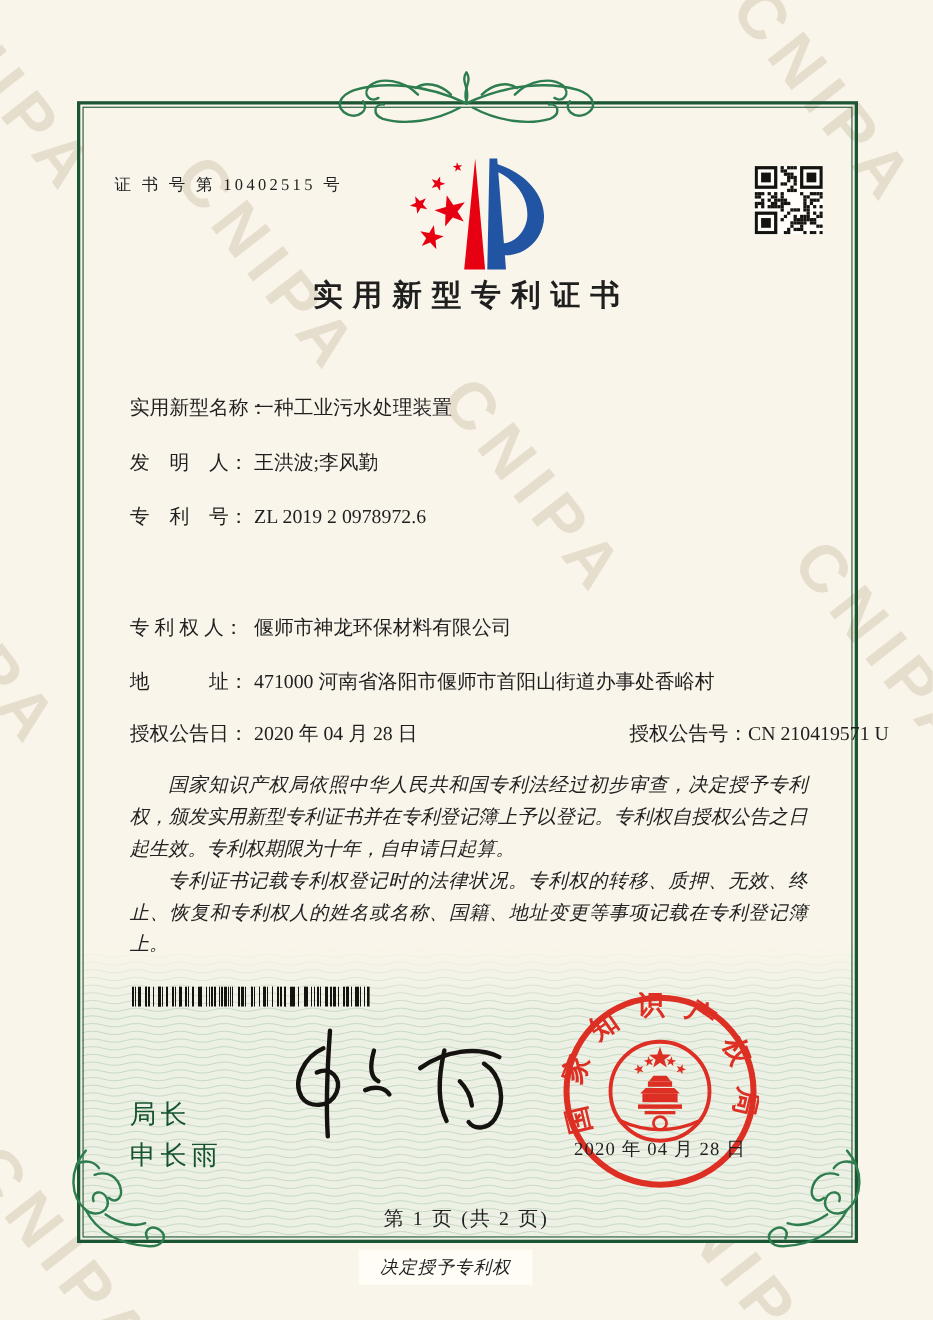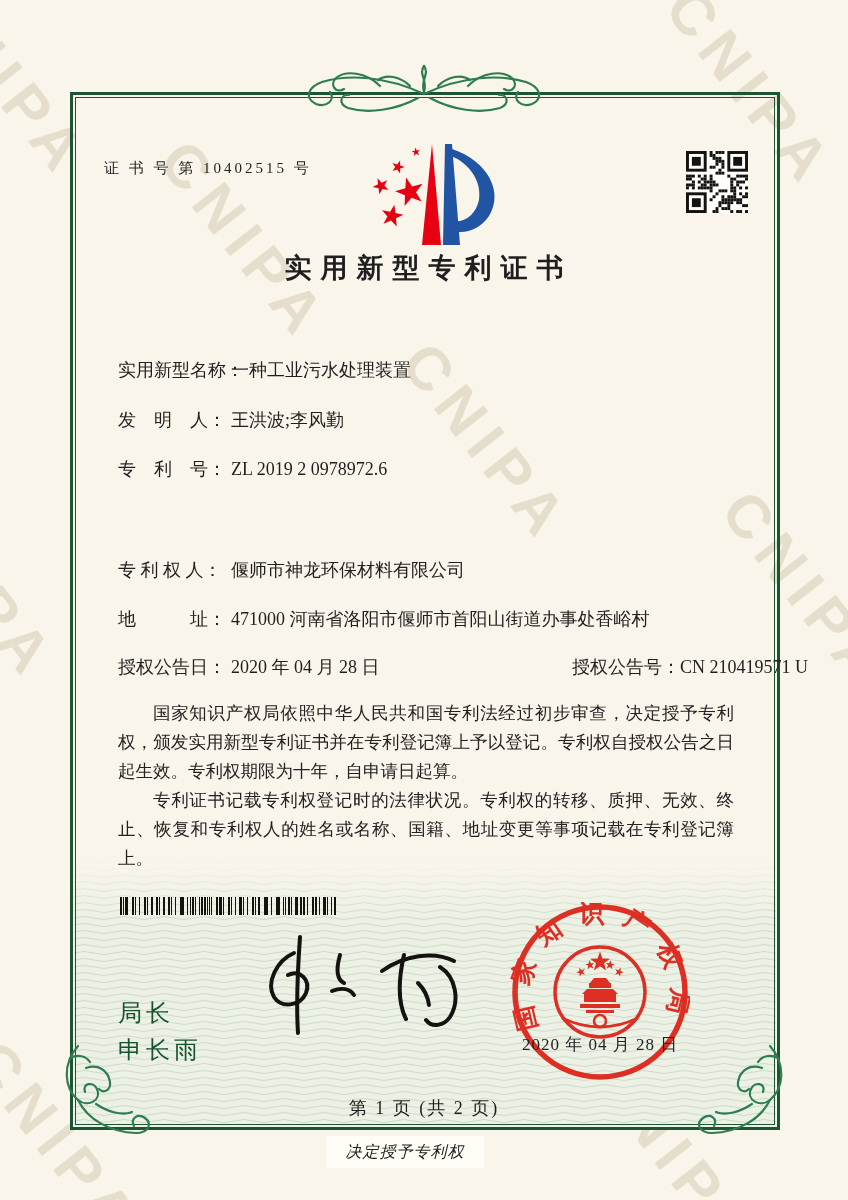--- a/index.html
+++ b/index.html
@@ -51,21 +51,21 @@
   }
   
   .field-row { position:absolute; left:118px; font-size:18px; z-index:5; white-space:nowrap; }
   .field-label { display:inline-block; width:113px; white-space:pre; }
   .field-value { white-space:pre;margin-top:17px; }
   .field-pair2 { position:absolute; left:454px; top:0; white-space:nowrap; }
   
   .body-text {
     position:absolute; left:118px; top:699px; width:616px;
     font-size:17.5px; line-height:29px; text-align:justify;
-    z-index:5; color:#222;
+    font-style:italic; z-index:5; color:#222;
   }
   .body-text p { text-indent:2em; }
   
   .barcode {
     position:absolute; left:120px; top:897px; width:216px; height:18px; z-index:5;
     background:
       repeating-linear-gradient(90deg,#15130f 0 2px,transparent 2px 3px,#15130f 3px 4px,transparent 4px 7px,#15130f 7px 8px,transparent 8px 12px),
       repeating-linear-gradient(90deg,transparent 0 5px,#15130f 5px 7px,transparent 7px 13px,#15130f 13px 14px,transparent 14px 19px);
   }
   

